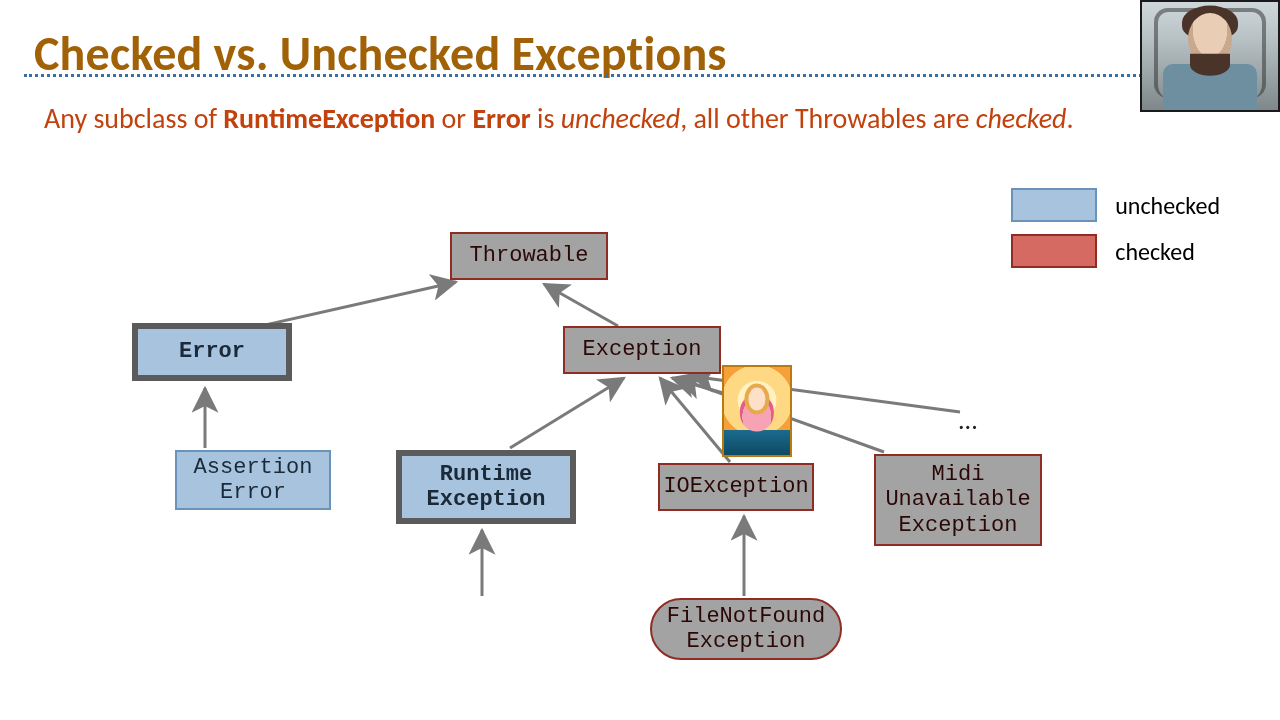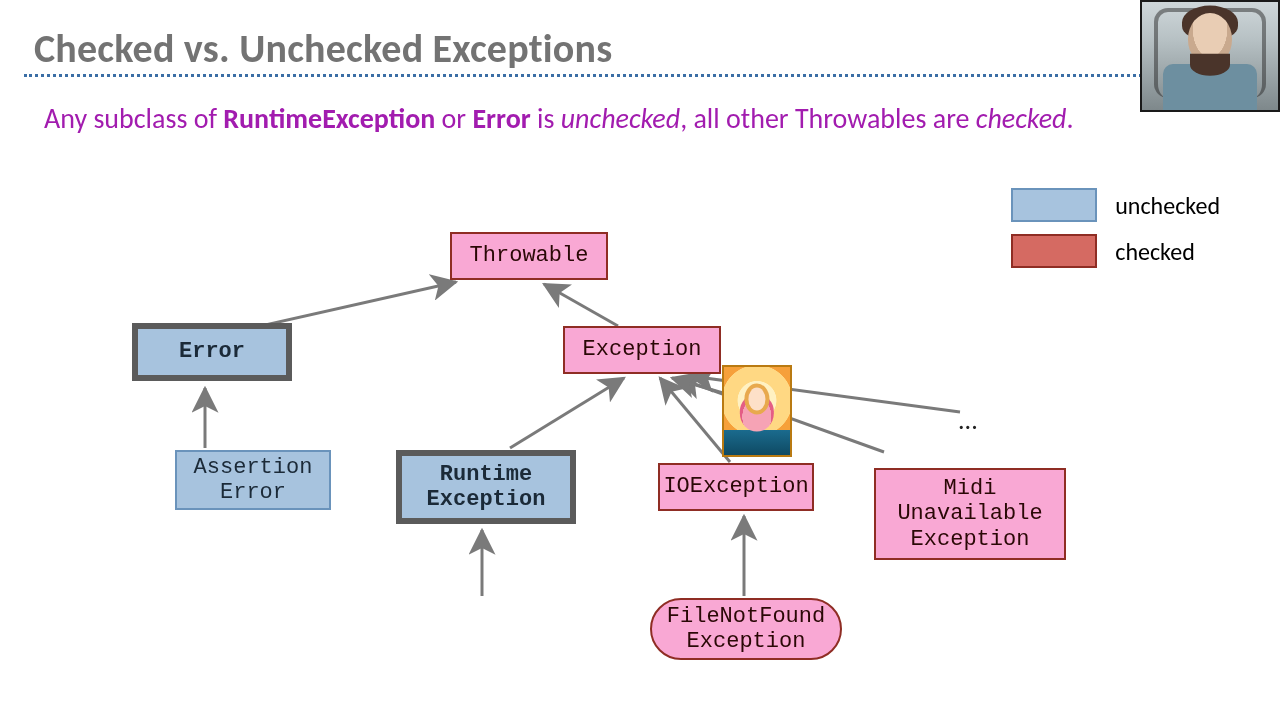--- a/index.html
+++ b/index.html
@@ -1,20 +1,20 @@
 <!DOCTYPE html>
 <html><head>
 <meta charset="utf-8">
 <style>
   * { box-sizing: border-box; margin: 0; padding: 0; }
   html, body { width: 1280px; height: 720px; font-family: Calibri, 'Segoe UI', Arial, sans-serif; background: #fff; overflow: hidden; }
   .slide { position: relative; width: 1280px; height: 720px; background: #fff; }
-  .title { position: absolute; left: 34px; top: 24px; color: #737373; font-weight: 700; font-size: 40px; letter-spacing: 0.2px; }
+  .title { position: absolute; left: 34px; top: 24px; color: #a16207; font-weight: 700; font-size: 48px; letter-spacing: 0.2px; }
   .dotrule { position: absolute; left: 24px; right: 24px; top: 74px; height: 0; border-top: 3px dotted #3b6ea5; }
-  .body { position: absolute; left: 44px; right: 40px; top: 100px; font-size: 28px; color: #a21caf; line-height: 1.35; }
+  .body { position: absolute; left: 44px; right: 40px; top: 100px; font-size: 28px; color: #c2410c; line-height: 1.35; }
   .body b { font-weight: 700; }
   .body i { font-style: italic; }
 
   .webcam {
     position: absolute; right: 0; top: 0; width: 140px; height: 112px;
     background: linear-gradient(180deg, #cfd7da 0%, #b7c1c4 35%, #7e888b 100%);
     border: 2px solid #1a1a1a;
   }
   .webcam .head {
     position: absolute; left: 50%; top: 34%; width: 44px; height: 52px;
@@ -56,21 +56,21 @@
     position: absolute;
     display: flex; align-items: center; justify-content: center;
     text-align: center;
     font-family: Consolas, 'Courier New', monospace;
     font-size: 22px; line-height: 1.15;
     padding: 6px 8px;
     border: 2px solid;
     white-space: pre-line;
   }
   .node.unchecked { background: #a7c3de; border-color: #6a93bb; color: #1b2a38; }
-  .node.checked   { background: #f9a8d4; border-color: #8f2d24; color: #2a0806; }
+  .node.checked   { background: #a3a3a3; border-color: #8f2d24; color: #2a0806; }
   .node.emph { border: 6px solid #5b5b5b; font-weight: 700; }
 
   .picture {
     position: absolute;
     border: 2px solid #b97a12;
     background:
       radial-gradient(circle at 50% 38%, #fff1c2 0 30%, #ffd883 31% 55%, #f6a03a 56% 100%);
     display: flex; align-items: flex-end; justify-content: center;
     overflow: hidden;
   }
@@ -144,21 +144,21 @@
 
   <div class="diagram" id="diagram">
       <div class="node checked" style="left: 450px; top: 232px; width: 158px; height: 48px;">Throwable</div>
       <div class="node unchecked emph" style="left: 132px; top: 323px; width: 160px; height: 58px;">Error</div>
       <div class="node checked" style="left: 563px; top: 326px; width: 158px; height: 48px;">Exception</div>
       <div class="node unchecked" style="left: 127px; top: 450px; width: 156px; height: 60px; margin-left: 48px;">Assertion
 Error</div>
       <div class="node unchecked emph" style="left: 396px; top: 450px; width: 180px; height: 74px;">Runtime
 Exception</div>
       <div class="node checked" style="left: 658px; top: 463px; width: 156px; height: 48px;">IOException</div>
-      <div class="node checked" style="left: 874px; top: 468px; width: 192px; height: 92px; font-family: Liberation Mono, monospace;">Midi
+      <div class="node checked" style="left: 874px; top: 454px; width: 168px; height: 92px; font-family: Liberation Mono, monospace;">Midi
 Unavailable
 Exception</div>
       <div class="node checked" style="left: 650px; top: 598px; width: 192px; height: 62px; border-radius: 31px;">FileNotFound
 Exception</div>
     </div>
 
   <div class="picture" style="left: 722px; top: 365px; width: 70px; height: 92px;">
     <div class="water"></div>
   </div>
 

